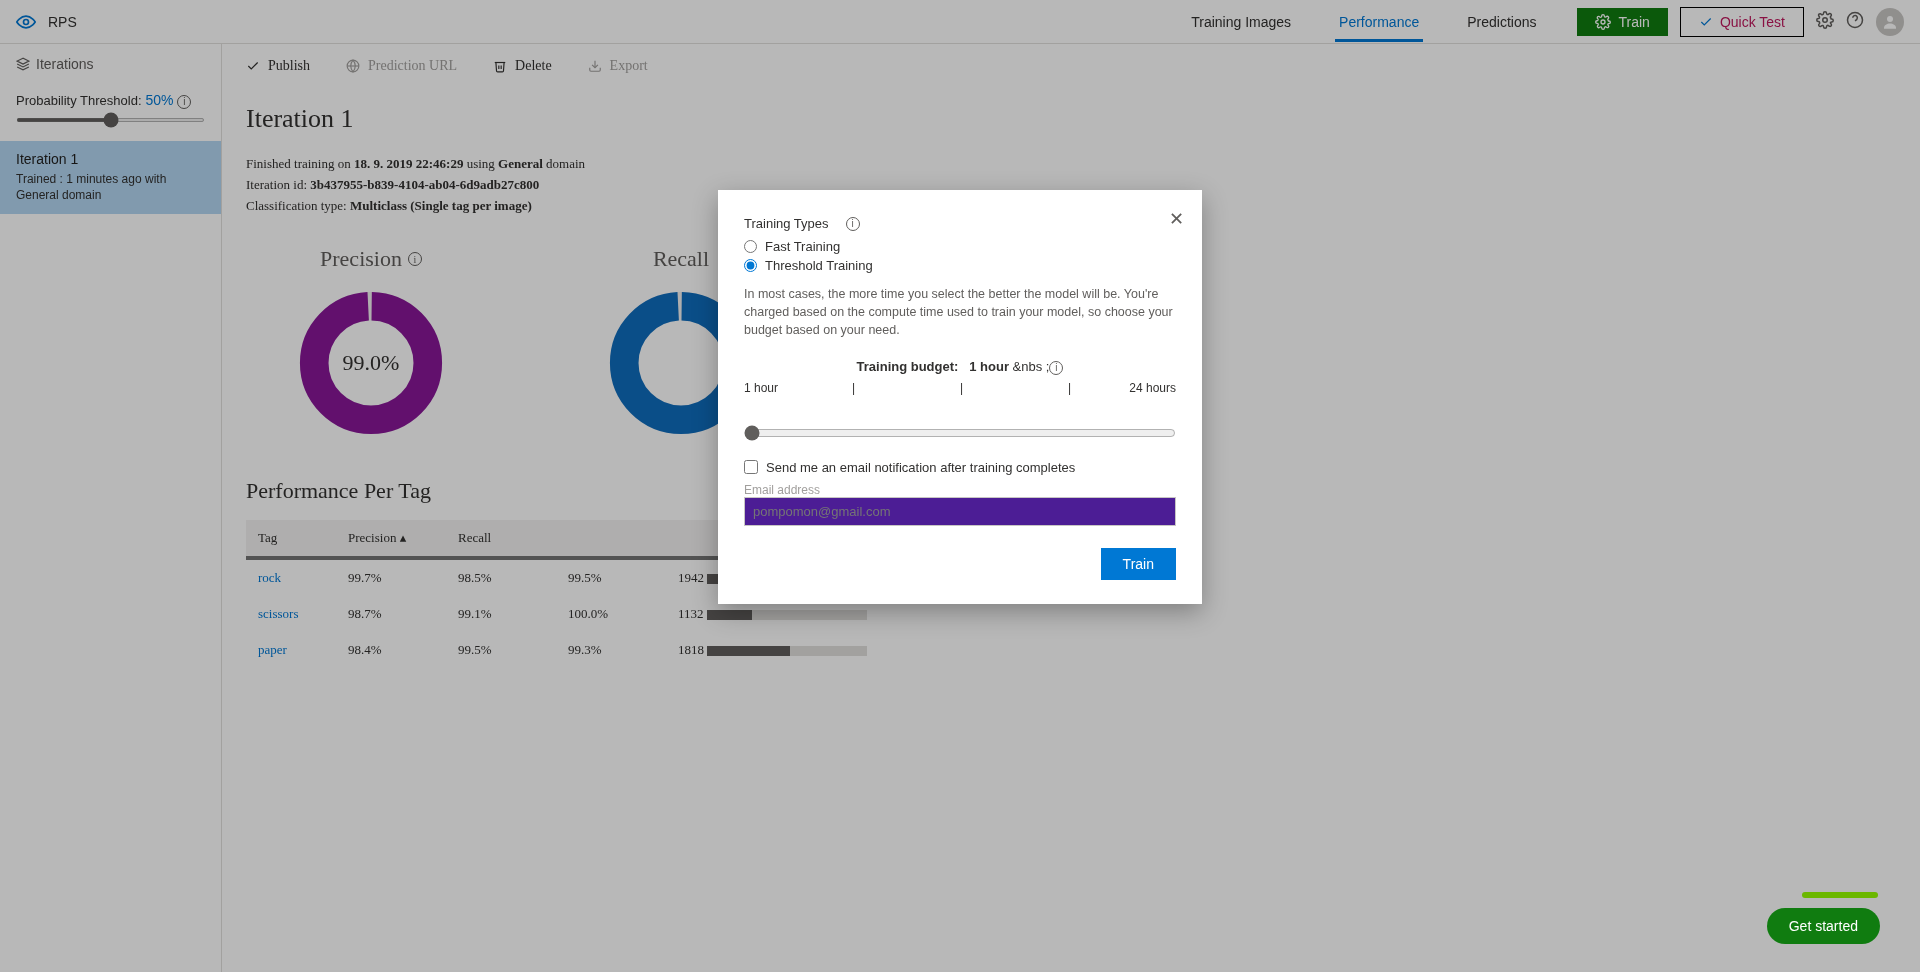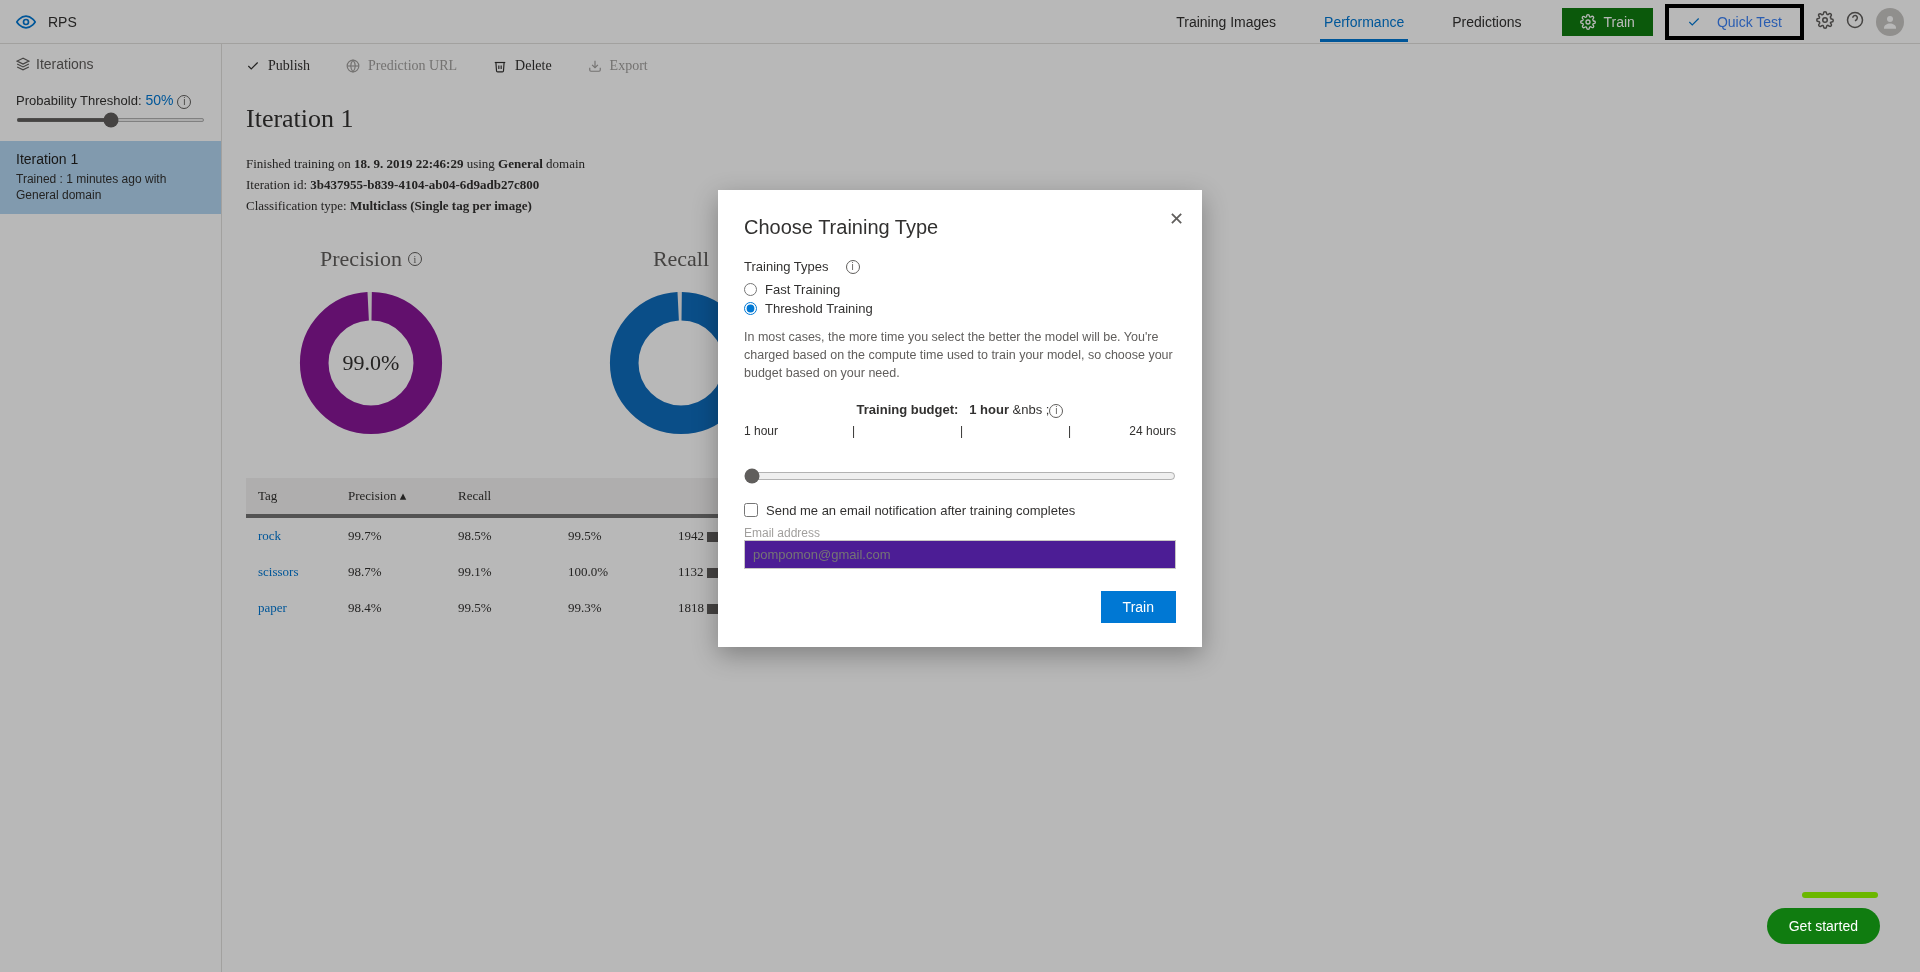--- a/index.html
+++ b/index.html
@@ -6,21 +6,21 @@
 body { font-family: "Segoe UI", Arial, sans-serif; font-size: 14px; color: #323130; background: #fff; width: 1920px; height: 972px; overflow: hidden; position: relative; }
 
 .topbar { height: 44px; border-bottom: 1px solid #e1dfdd; display: flex; align-items: center; padding: 0 16px; background:#fff; }
 .topbar .logo { color:#0078d4; margin-right:12px; display:flex; align-items:center;}
 .topbar .project-name { font-size:14px; color:#323130; }
 .topbar .nav { margin-left:auto; display:flex; align-items:center; gap:40px;}
 .topbar .nav a { text-decoration:none; color:#323130; font-size:14px; padding:0 4px;}
 .topbar .nav a.active { color:#0078d4; border-bottom:3px solid #0078d4; padding-bottom:9px; margin-bottom:-12px;}
 .topbar .actions { display:flex; align-items:center; gap:12px; margin-left:36px;}
 .btn-train { background:#107c10; color:#fff; padding:6px 18px; border:none; display:flex; align-items:center; gap:8px; font-size:14px; cursor:pointer;}
-.btn-quick { background:#fff; color:#3b82f6; border:4px solid #000000; padding:6px 18px; display:flex; align-items:center; gap:16px; font-size:14px; cursor:pointer;}
+.btn-quick { background:#fff; color:#be185d; border:1px solid #000000; padding:6px 18px; display:flex; align-items:center; gap:7px; font-size:14px; cursor:pointer;}
 .topbar .icon-btn { color:#605e5c; font-size:16px; cursor:pointer;}
 .avatar { width:28px; height:28px; border-radius:50%; background:#c8c6c4; display:flex; align-items:center; justify-content:center;}
 
 .workspace { display:flex; height:calc(100% - 44px);}
 .sidebar { width:222px; background:#fff; border-right:1px solid #e1dfdd;}
 .sidebar-header { padding:12px 16px; display:flex; align-items:center; gap:6px; color:#605e5c; font-size:14px;}
 .threshold-block { padding:8px 16px 16px;}
 .threshold-label { font-size:13px;}
 .threshold-val { color:#0078d4;}
 .slider { width:100%; accent-color:#605e5c; height: 4px; margin-top:6px;}
@@ -214,20 +214,21 @@
           </div>
         <div class="donut">
           <svg width="150" height="150" viewBox="0 0 42 42">
             <circle cx="21" cy="21" r="15.9" fill="transparent" stroke="#f3f2f1" stroke-width="8"></circle>
             <circle cx="21" cy="21" r="15.9" fill="transparent" stroke="#0f6cbd" stroke-width="8" stroke-dasharray="99 1" stroke-dashoffset="25"></circle>
           </svg>
         </div>
       </div>
     </div>
 
+    <h2 class="ptag">Performance Per Tag</h2>
     <table class="ptable">
       <thead>
           <tr>
         <th style="width:90px">Tag</th>
         <th style="width:110px"><span>Precision</span> <span>▴</span></th>
         <th style="width:110px">Recall</th>
         <th style="width:110px"></th>
         <th></th>
       </tr>
         </thead>
@@ -254,21 +255,20 @@
   <td>1818 <span class="bar-bg"><span class="bar-fg" style="width:52%"></span></span></td>
           </tr>
         </tbody>
     </table>
   </div>
 </div>
 
 <div class="dim-overlay">
   <div class="modal">
     <span class="modal-close">✕</span>
-    <h2>Choose Training Type</h2>
     <div class="tt-label">
         <span>Training Types</span>
         <span class="info-ic">i</span>
       </div>
     <label class="radio-row">
         <input type="radio" name="tt" style="">
         <span>Fast Training</span>
       </label>
     <label class="radio-row">
         <input type="radio" name="tt" checked="" style="">

